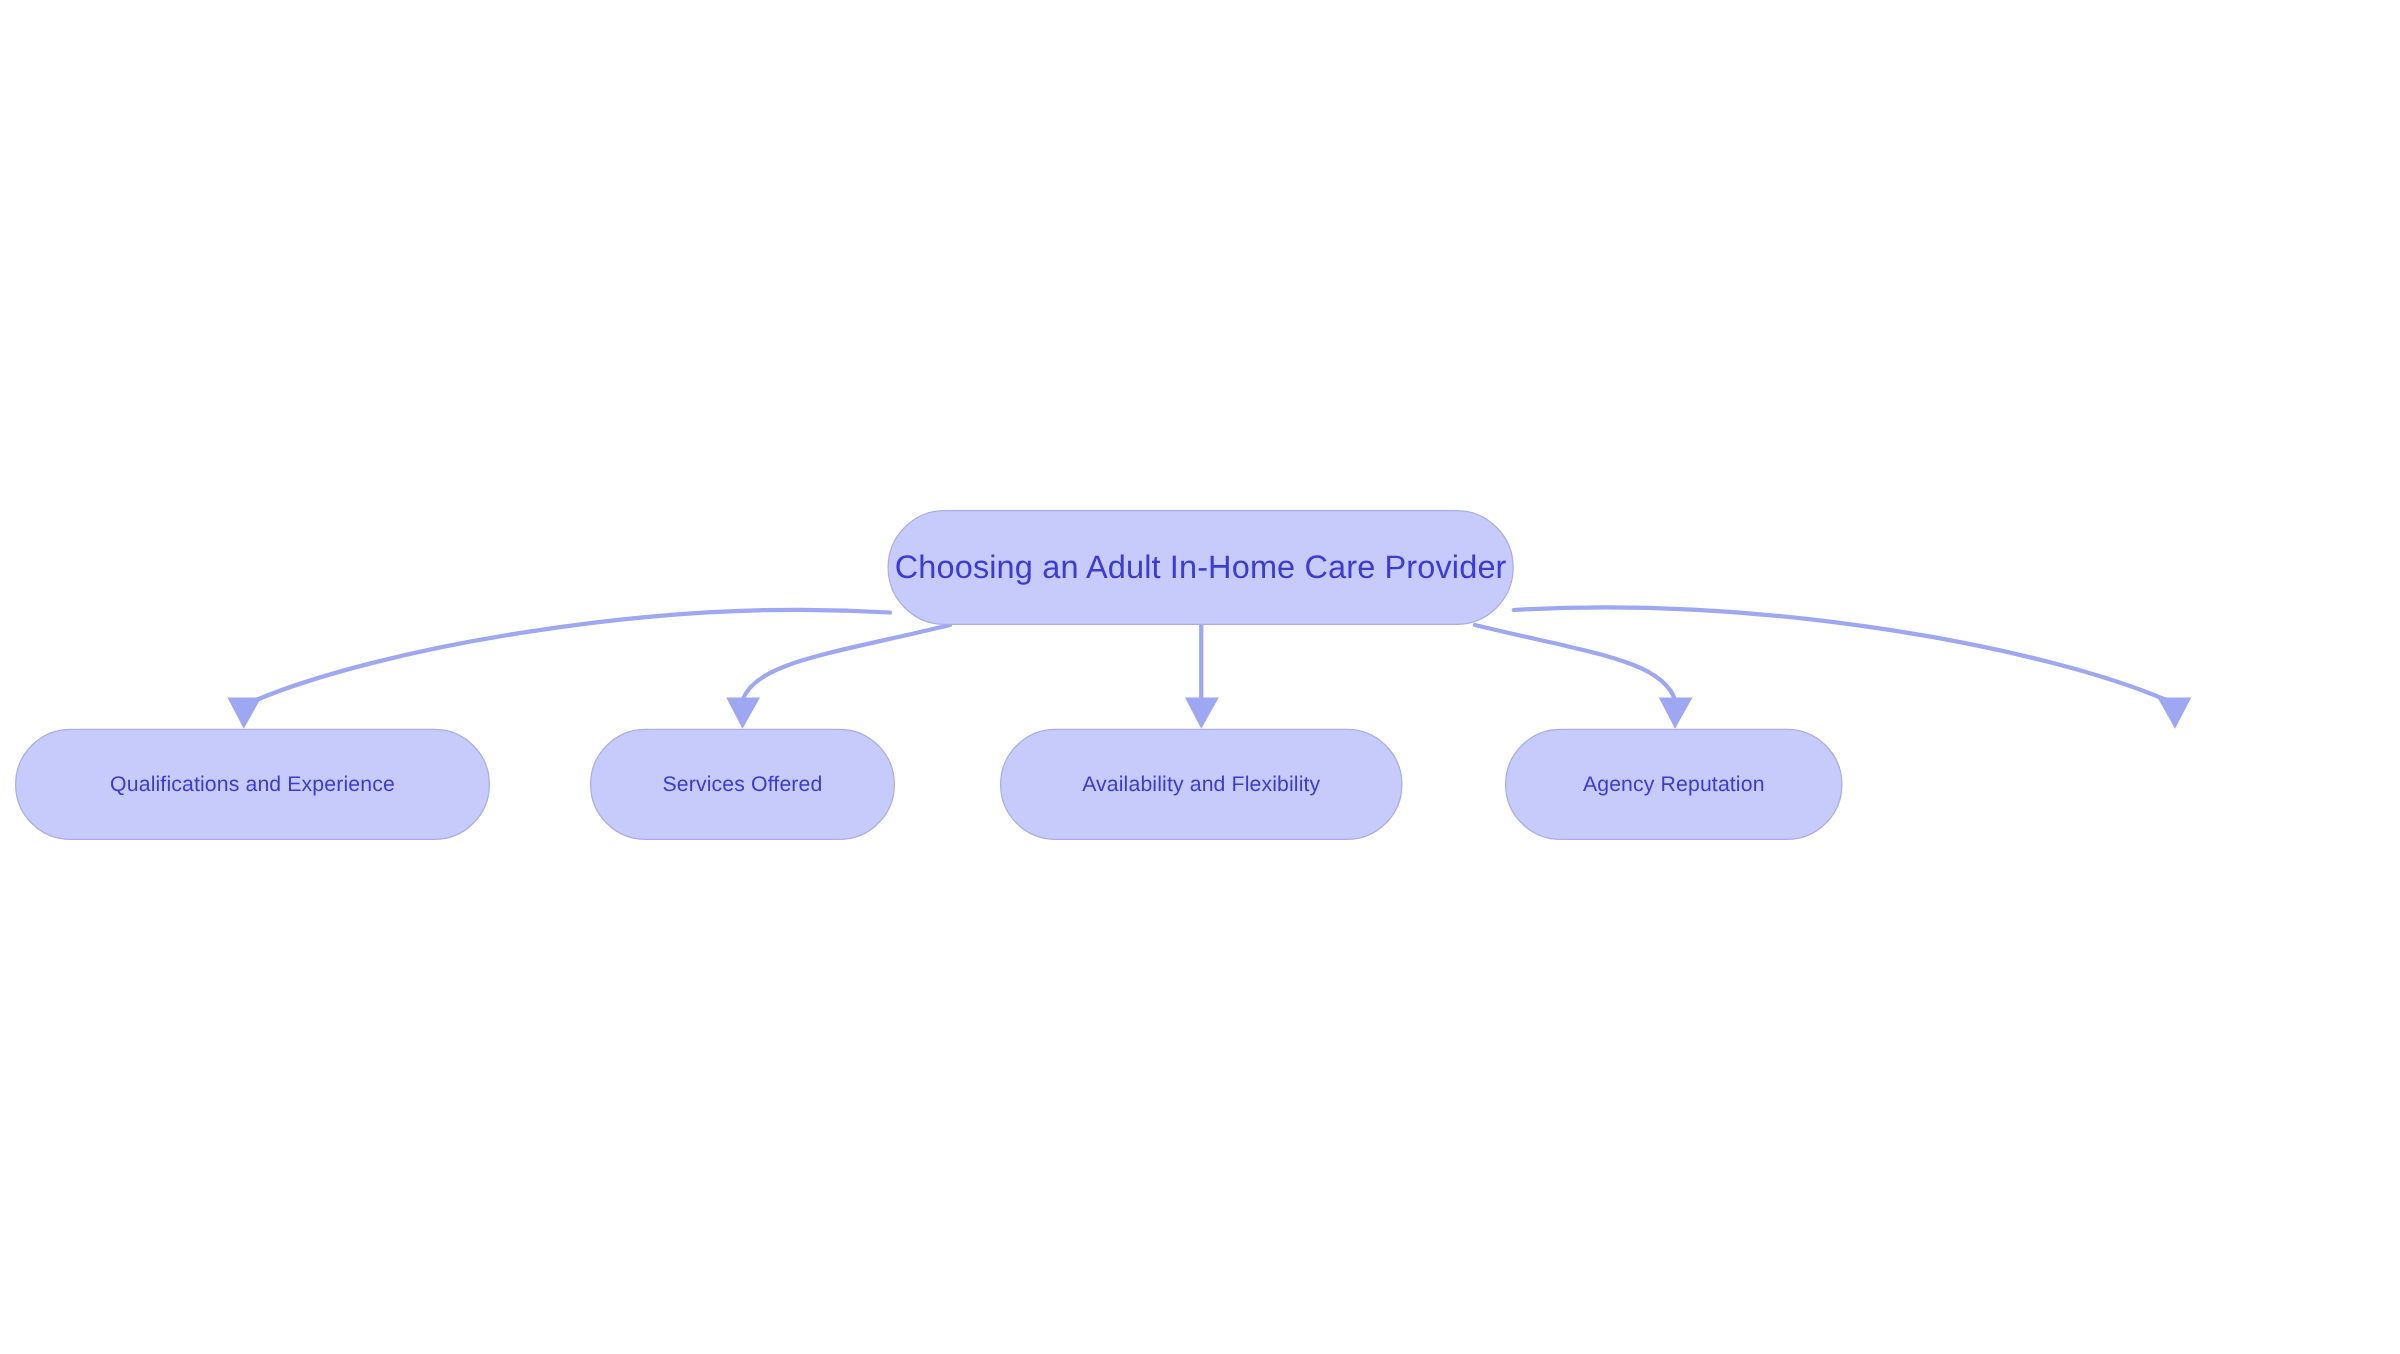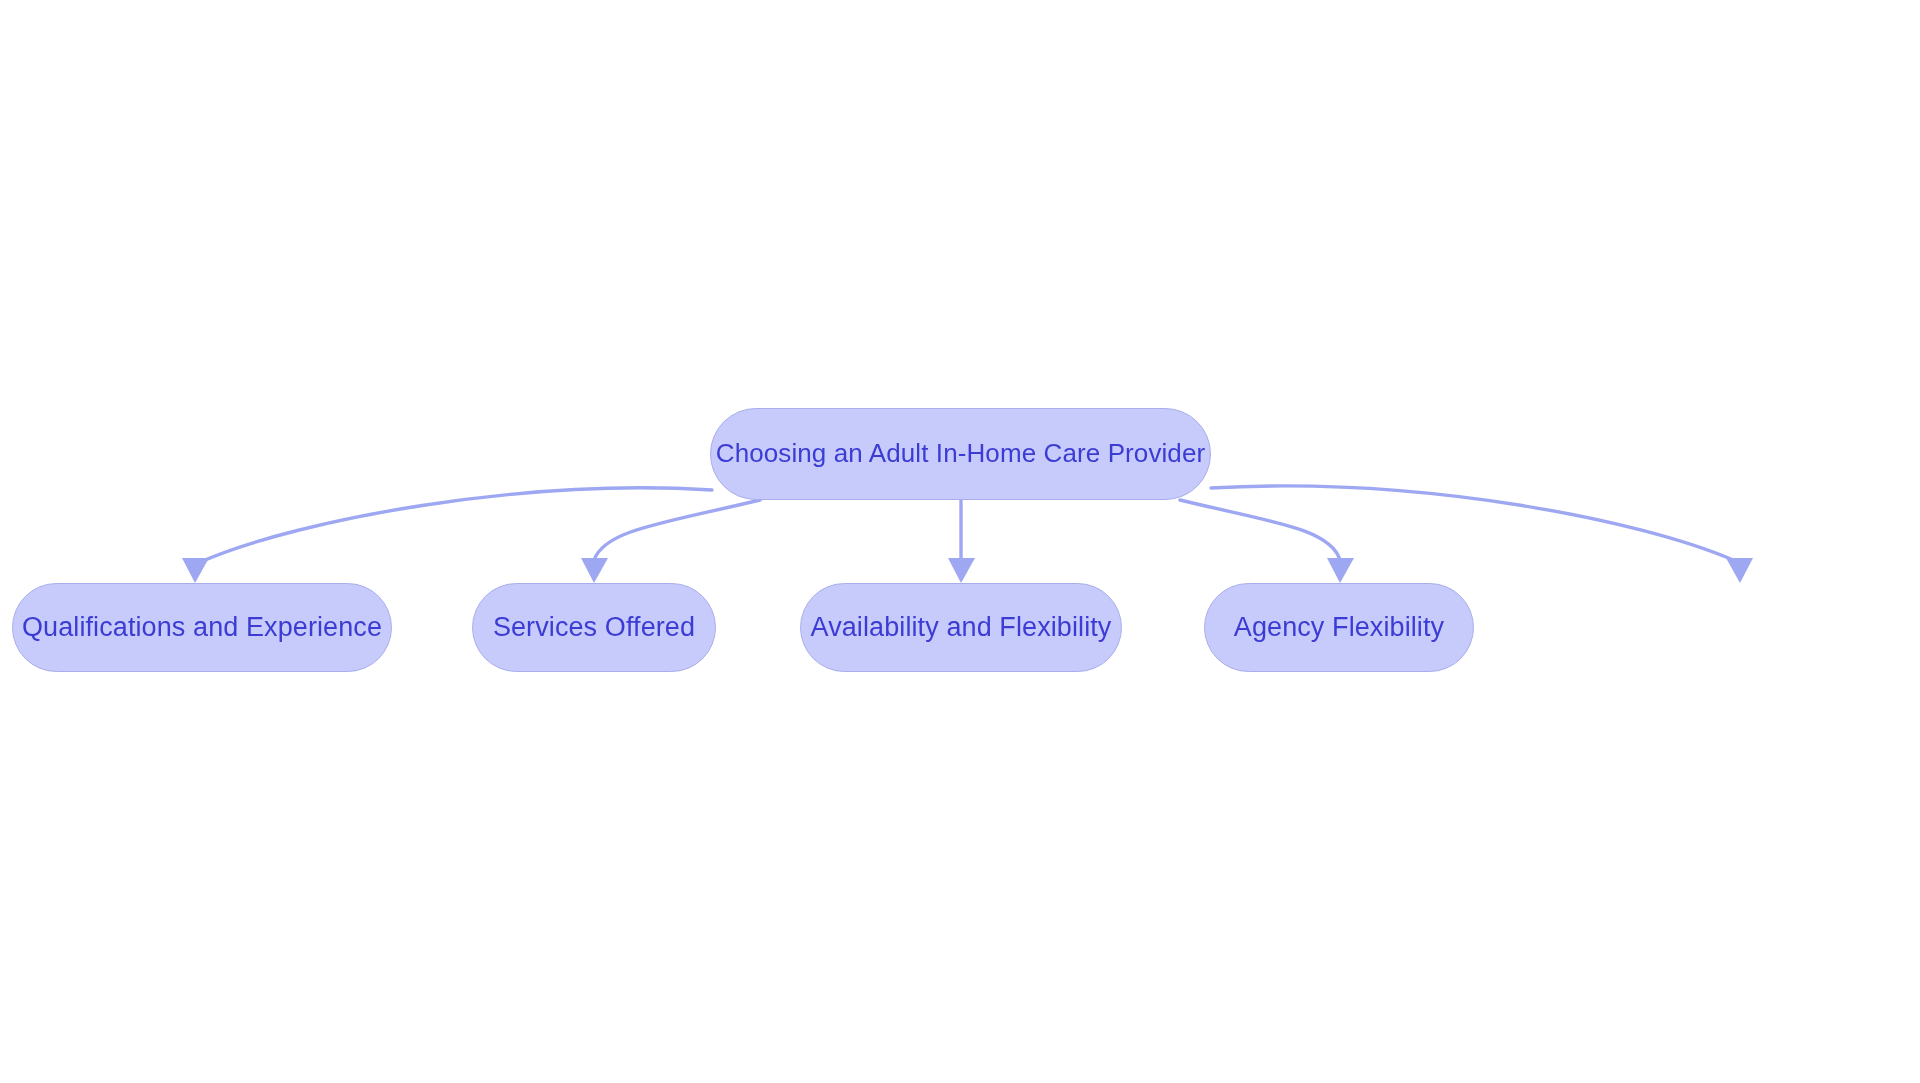--- a/index.html
+++ b/index.html
@@ -34,21 +34,21 @@
     display: flex;
     align-items: center;
     justify-content: center;
     background: #c6cbfb;
     border: 1.6px solid #a9aeea;
     border-radius: 999px;
     padding: 0 16px;
   }
   .node-label {
     color: #3c3cd4;
-    font-size: 27px;
+    font-size: 17px;
     font-weight: 400;
     letter-spacing: 0.1px;
     line-height: 1.15;
     white-space: nowrap;
   }
   #node-root .node-label {
     font-size: 26px;
   }
 </style>
 </head>
@@ -94,17 +94,17 @@
 
   <div class="node" style="left:472px; top:583px; width:244px; height:89px;">
     <span class="node-label">Services Offered</span>
   </div>
 
   <div class="node" style="left:800px; top:583px; width:322px; height:89px;">
     <span class="node-label">Availability and Flexibility</span>
   </div>
 
   <div class="node" style="left:1204px; top:583px; width:270px; height:89px;">
-    <span class="node-label">Agency Flexibility</span>
+    <span class="node-label">Agency Reputation</span>
   </div>
 
 
 </div>
 
 </body></html>

